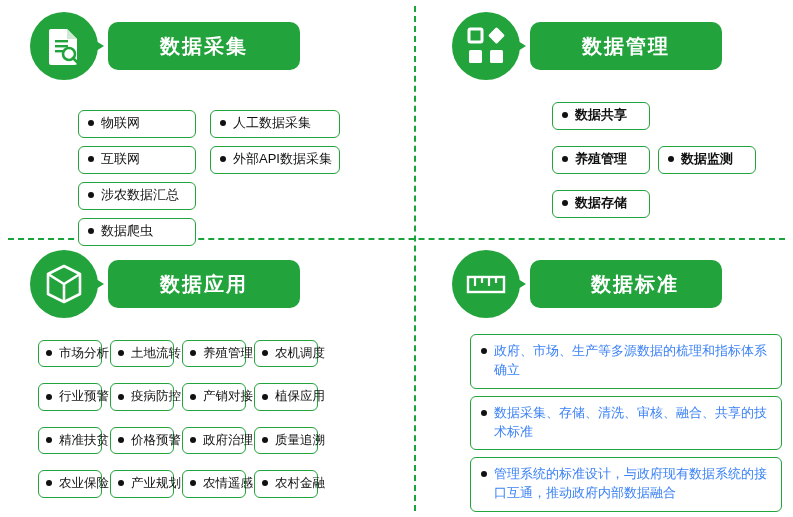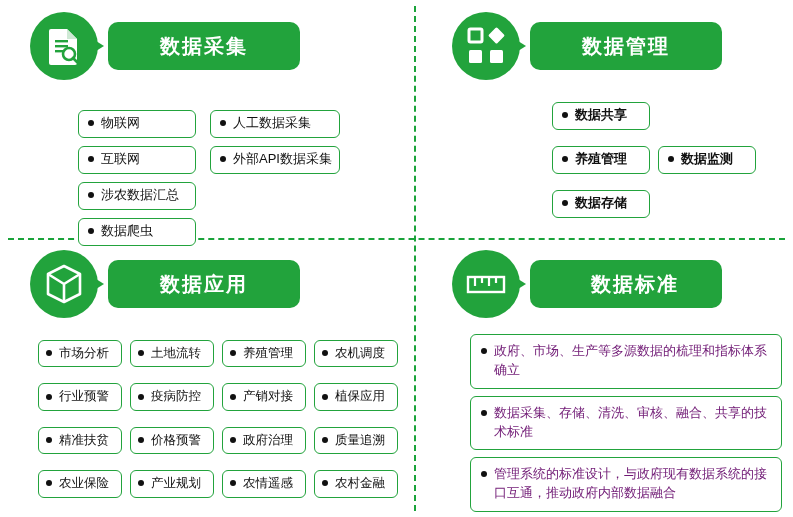--- a/index.html
+++ b/index.html
@@ -108,33 +108,33 @@
     display: flex; flex-direction: column; gap: 8px; font-weight: bold;
   }
   .q2 .chip { width: 98px; }
 
   
   .q3-body {
     position: absolute; left: 8px; top: 90px;
     width: 380px;
     display: flex; flex-direction: column; gap: 8px;
   }
-  .q3 .chip { width: 84px; font-size: 12.5px; padding: 5px 7px 6px 7px; }
+  .q3 .chip { width: 64px; font-size: 12.5px; padding: 5px 7px 6px 7px; }
 
   
   .q4-body {
     position: absolute; left: 18px; top: 84px;
     width: 312px;
     display: flex; flex-direction: column; gap: 7px;
   }
   .textbox {
     border: 1px solid #22a33c;
     border-radius: 6px;
     background: #ffffff;
-    color: #701a75;
+    color: #3b82f6;
     font-size: 13px;
     line-height: 1.45;
     padding: 7px 10px 8px 10px;
     position: relative;
     display: flex;
   }
   .textbox .dot {
     width: 6px; height: 6px;
     border-radius: 50%;
     background: #111111;

